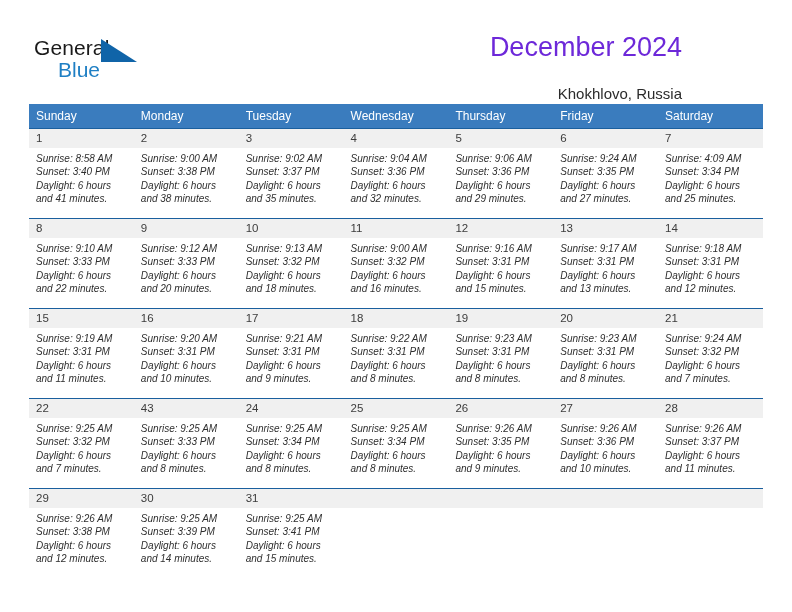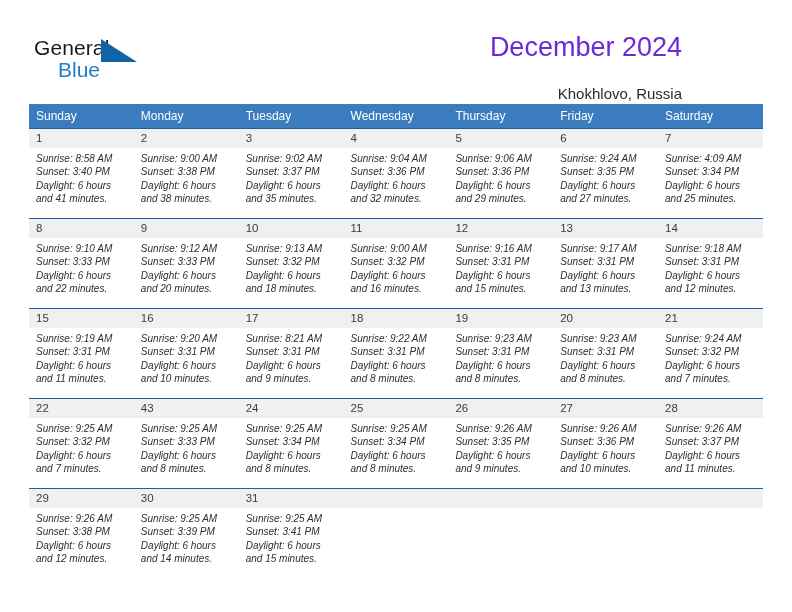--- a/index.html
+++ b/index.html
@@ -374,21 +374,21 @@
                 <div>Sunset: 3:31 PM</div>
                 <div>Daylight: 6 hours</div>
                 <div>and 10 minutes.</div>
               </div>
             </div>
           </td>
           <td>
             <div class="daycell">
               <div class="datebar">17</div>
               <div class="details">
-                <div>Sunrise: 8:21 AM</div>
+                <div>Sunrise: 9:21 AM</div>
                 <div>Sunset: 3:31 PM</div>
                 <div>Daylight: 6 hours</div>
                 <div>and 9 minutes.</div>
               </div>
             </div>
           </td>
           <td>
             <div class="daycell">
               <div class="datebar">18</div>
               <div class="details">

